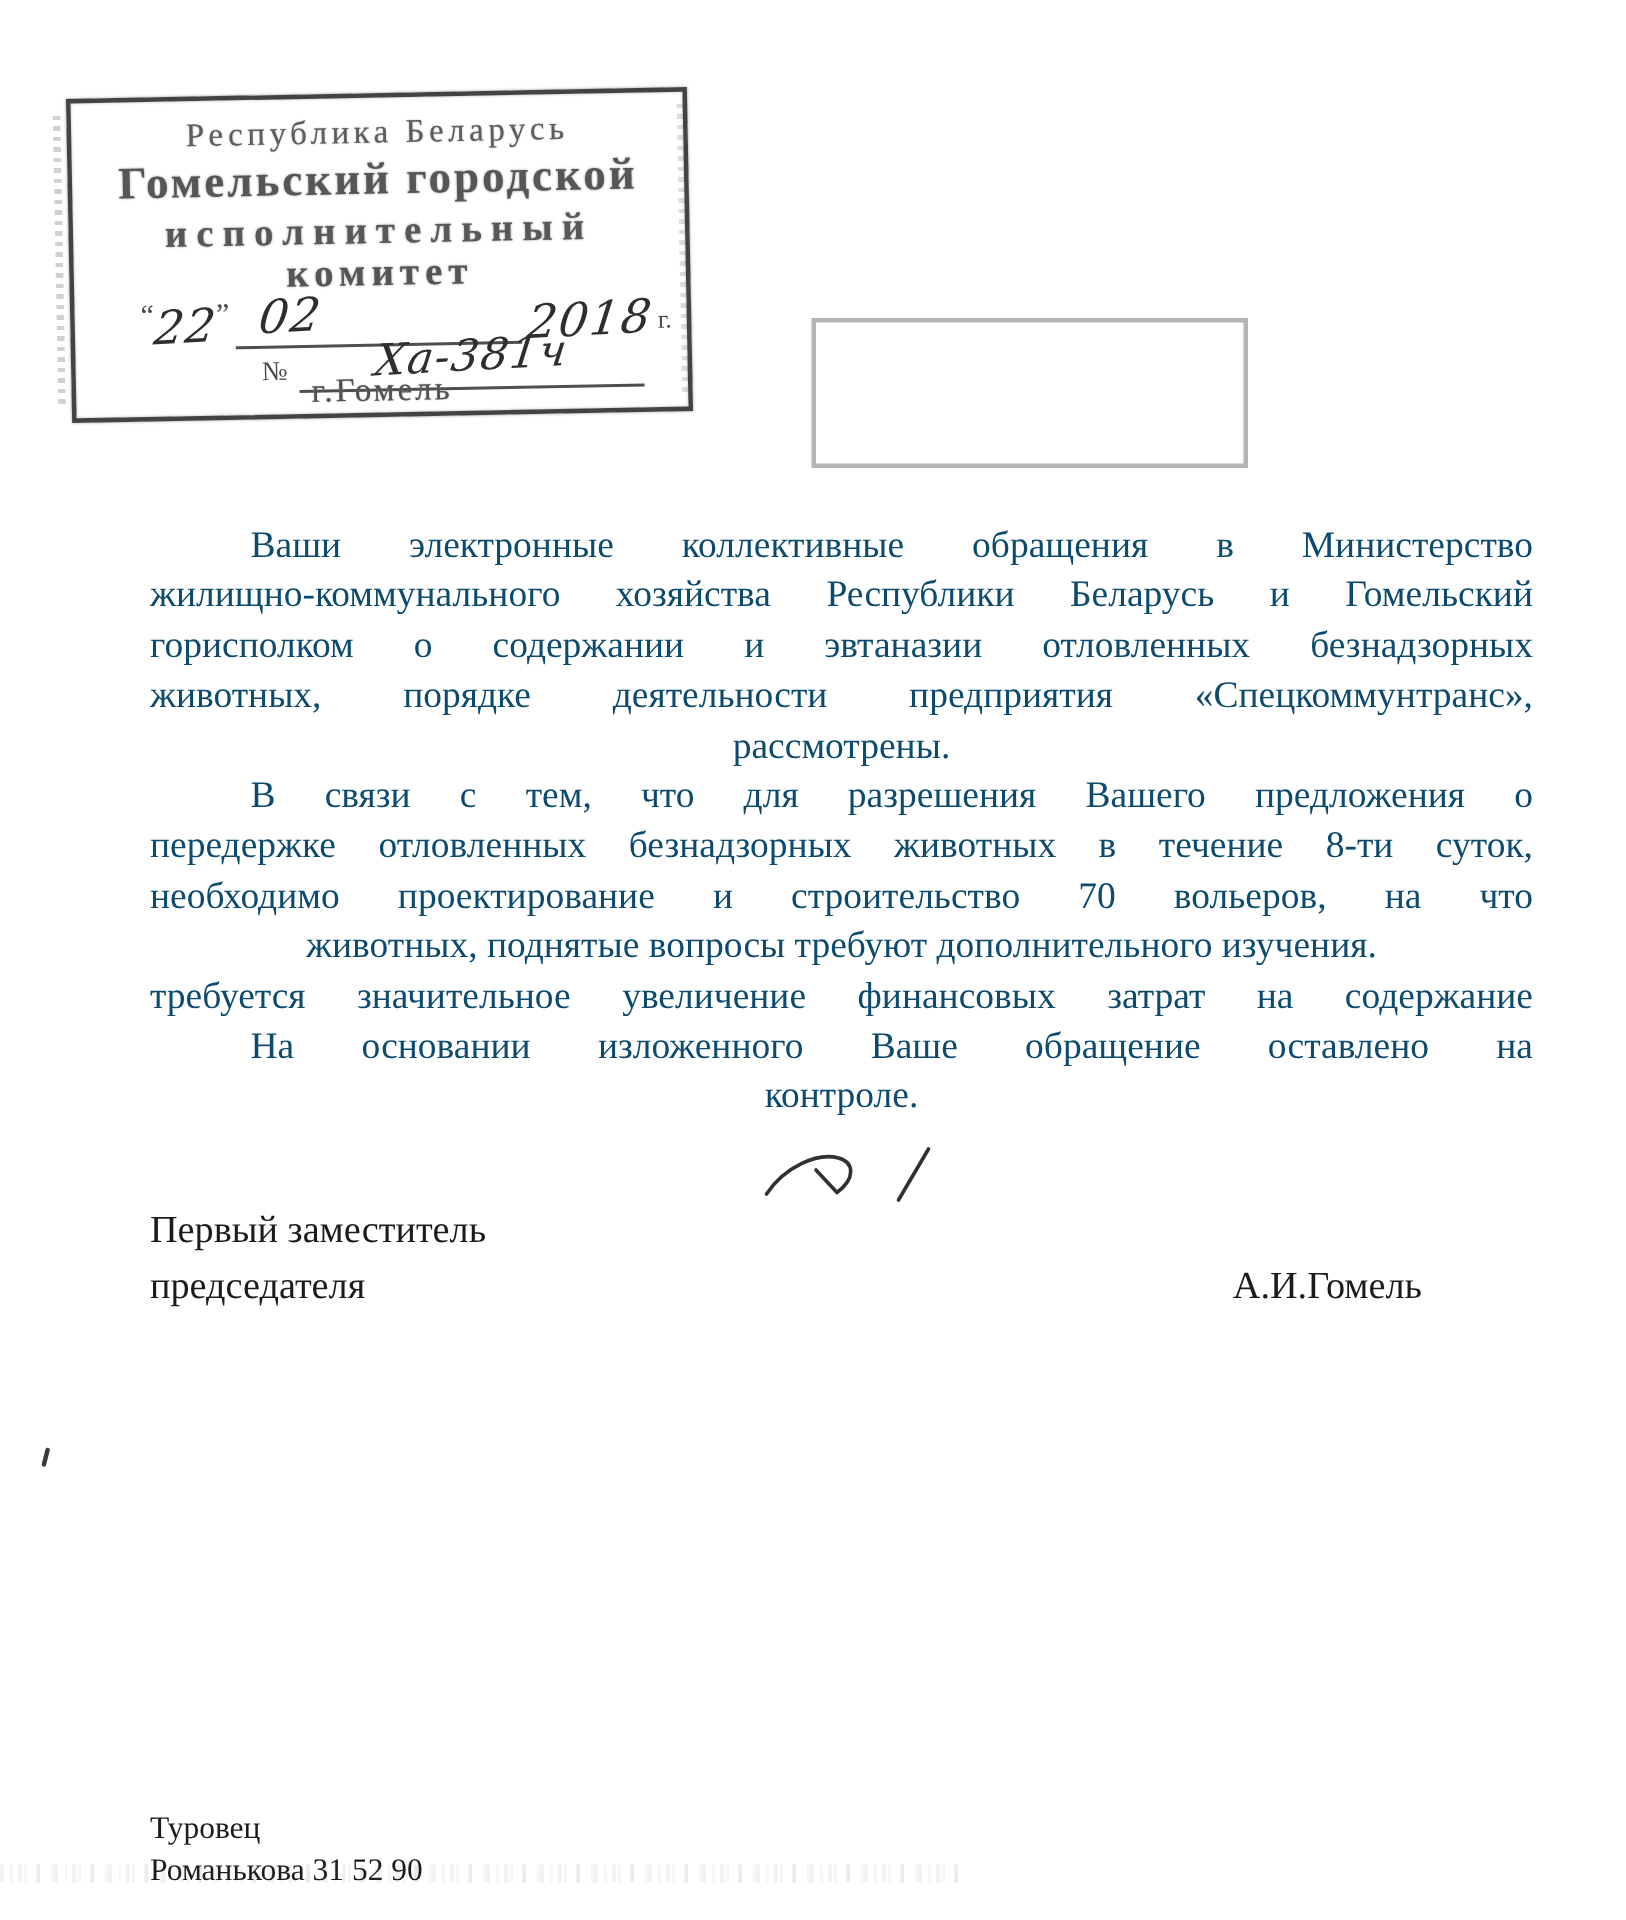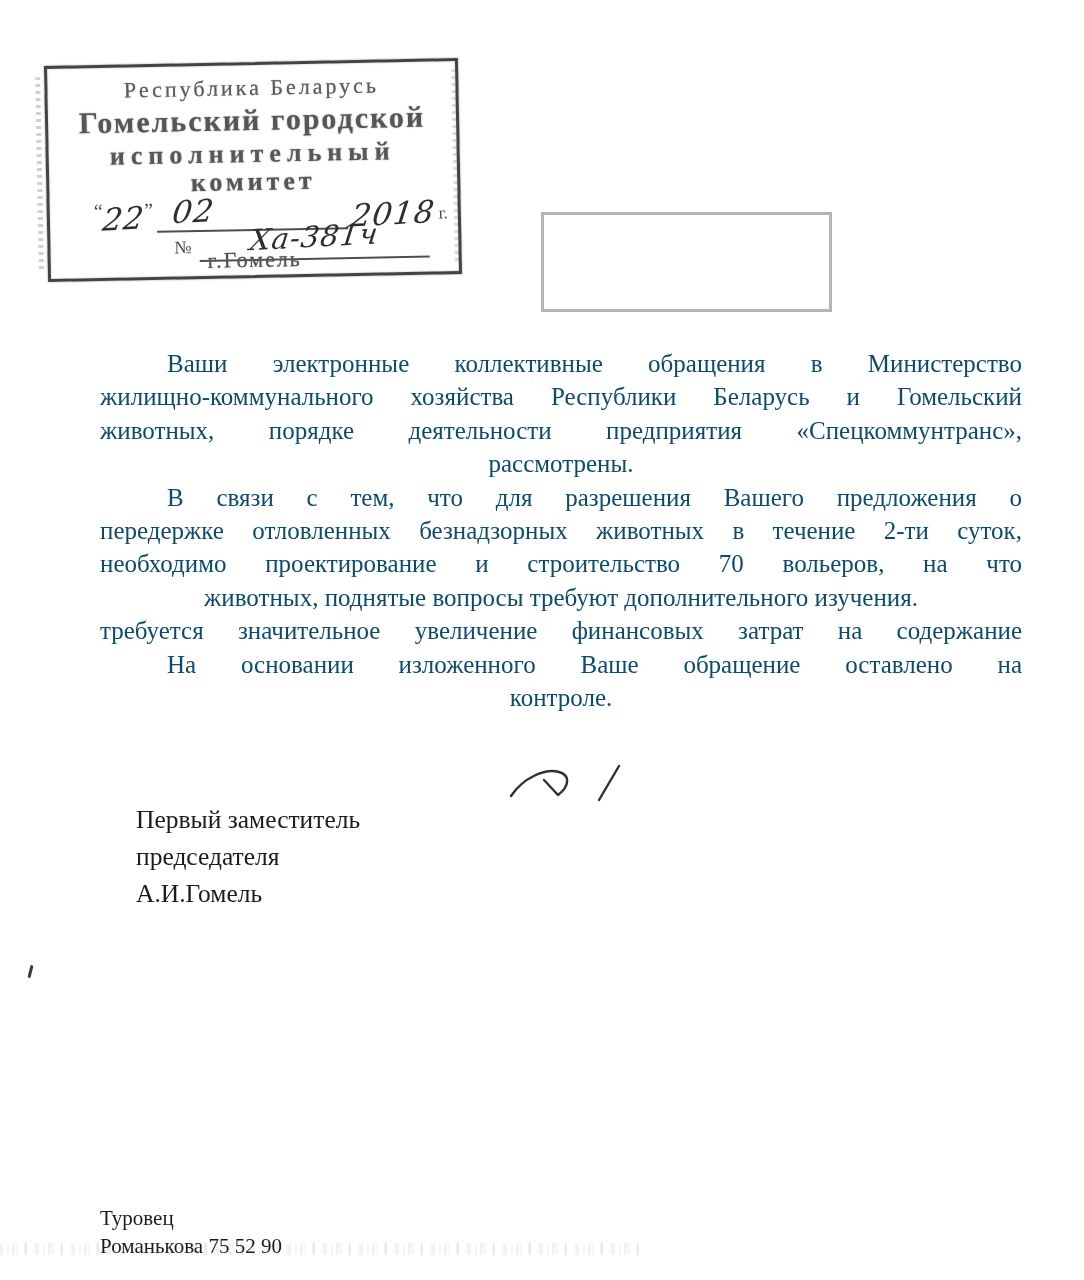--- a/index.html
+++ b/index.html
@@ -59,22 +59,22 @@
   .body-text { position:absolute; left:100px; top:347px; width:922px;
     font-size:25px; line-height:33.4px; color:#0c4a6e; }
   .bl { text-align:justify; height:33.4px; overflow:hidden; }
   .bl.j::after { content:""; display:inline-block; width:100%; height:0; }
   .bl.f { text-indent:67px; }
   .bl.last { text-align:center; }
 
   
   .scribble { position:absolute; left:505px; top:756px; }
   .sig { position:absolute; left:100px; top:801px; width:848px;
-    font-size:25.5px; line-height:37px;margin-left:36px; }
-  .sig-row { display:flex; justify-content:space-between;flex-direction:column; }
+    font-size:25.5px; line-height:37px; }
+  .sig-row { display:flex; justify-content:space-between; }
 
   
   .footer { position:absolute; left:100px; top:1176px; font-size:21px; line-height:28px;margin-top:28px; }
 
   
   .artifact-apostrophe { position:absolute; left:29px; top:965px; width:3px; height:13px;
     background:#3a3a3a; transform:rotate(14deg); border-radius:2px; }
   .bottom-noise { position:absolute; left:0; top:1243px; width:640px; height:12px; opacity:.5;
     background:
       repeating-linear-gradient(90deg, rgba(90,90,90,.16) 0 3px, transparent 3px 12px),
@@ -106,24 +106,25 @@
       <span class="ul num-ul"><span class="hand num">Ха-381ч</span></span>
     </div>
     <div class="st-city">г.Гомель</div>
   </div>
 
   <div class="redaction"></div>
 
   <div class="body-text">
     <div class="bl j f">Ваши электронные коллективные обращения в Министерство</div>
     <div class="bl j">жилищно-коммунального хозяйства Республики Беларусь и Гомельский</div>
+    <div class="bl j">горисполком о содержании и эвтаназии отловленных безнадзорных</div>
     <div class="bl j">животных, порядке деятельности предприятия «Спецкоммунтранс»,</div>
     <div class="bl last">рассмотрены.</div>
     <div class="bl j f">В связи с тем, что для разрешения Вашего предложения о</div>
-    <div class="bl j">передержке отловленных безнадзорных животных в течение 2-ти суток,</div>
+    <div class="bl j">передержке отловленных безнадзорных животных в течение 8-ти суток,</div>
     <div class="bl j">необходимо проектирование и строительство 70 вольеров, на что</div>
     <div class="bl last">животных, поднятые вопросы требуют дополнительного изучения.</div>
     <div class="bl j">требуется значительное увеличение финансовых затрат на содержание</div>
     <div class="bl j f">На основании изложенного Ваше обращение оставлено на</div>
     <div class="bl last">контроле.</div>
   </div>
 
   <svg class="scribble" width="130" height="55" viewBox="0 0 130 55">
     <path d="M6,40 C18,22 40,12 54,16 C65,19 65,30 53,39 M53,39 L39,24" fill="none" stroke="#313131" stroke-width="2.4" stroke-linecap="round"></path>
     <path d="M94,44 L114,10" fill="none" stroke="#313131" stroke-width="2.4" stroke-linecap="round"></path>
@@ -132,19 +133,19 @@
   <div class="sig">
     <div>Первый заместитель</div>
     <div class="sig-row">
       <span>председателя</span>
       <span>А.И.Гомель</span>
     </div>
   </div>
 
   <div class="footer">
     <div>Туровец</div>
-    <div>Романькова 75 52 90</div>
+    <div>Романькова 31 52 90</div>
   </div>
 
   <div class="artifact-apostrophe"></div>
   <div class="bottom-noise"></div>
 
 </div>
 
 </body></html>

